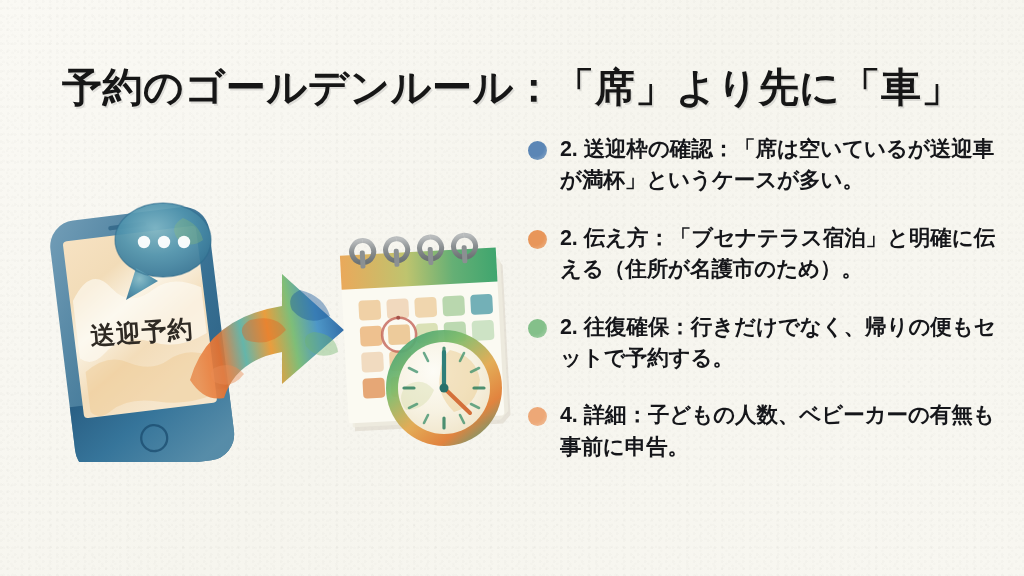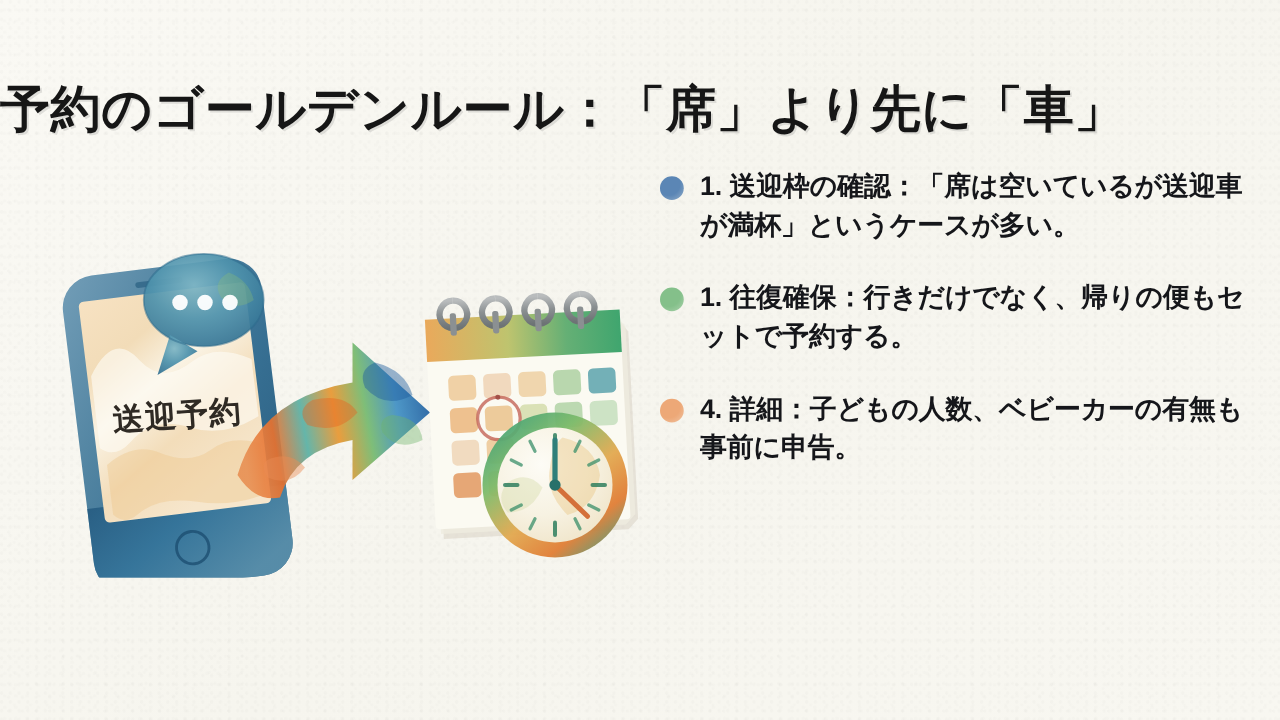--- a/index.html
+++ b/index.html
@@ -28,21 +28,21 @@
     background-size: 7px 7px, 11px 11px, 9px 9px, 13px 13px, 100% 100%;
     overflow: hidden;
   }
 
   
   #title-bar {
     position: absolute;
     left: 0;
     top: 38px;
     width: 1024px;
-    text-align: left;
+    text-align: center;
   }
   #page-title {
     display: inline-block;
     font-family: "Liberation Serif", "DejaVu Serif", serif;
     font-weight: 700;
     font-size: 40px;
     line-height: 1.15;
     color: #161616;
     letter-spacing: 0.012em;
     white-space: nowrap;
@@ -299,27 +299,31 @@
         <line x1="426" y1="216" x2="452" y2="241" stroke="#d4703a" stroke-width="4" stroke-linecap="round"></line>
         <circle cx="426" cy="216" r="4.5" fill="#27706a"></circle>
       </g>
     </svg>
   </div>
 
   <div id="bullet-list">
 
     <div class="bullet-item">
       <span class="bullet-dot" style="background: radial-gradient(circle at 36% 32%, rgb(91, 134, 181) 0%, rgb(91, 134, 181) 52%, rgba(91, 134, 181, 0.8) 78%, rgba(91, 134, 181, 0.533) 100%);"></span>
-      <span class="bullet-text">1. 送迎枠の確認：「席は空いているが送迎車が満杯」というケースが多い。</span>
+      <span class="bullet-text">2. 送迎枠の確認：「席は空いているが送迎車が満杯」というケースが多い。</span>
     </div>
 
+    <div class="bullet-item">
+      <span class="bullet-dot" style="background: radial-gradient(circle at 36% 32%, rgb(232, 150, 90) 0%, rgb(232, 150, 90) 52%, rgba(232, 150, 90, 0.8) 78%, rgba(232, 150, 90, 0.533) 100%);"></span>
+      <span class="bullet-text">2. 伝え方：「ブセナテラス宿泊」と明確に伝える（住所が名護市のため）。</span>
+    </div>
 
     <div class="bullet-item">
       <span class="bullet-dot" style="background: radial-gradient(circle at 36% 32%, rgb(132, 192, 138) 0%, rgb(132, 192, 138) 52%, rgba(132, 192, 138, 0.8) 78%, rgba(132, 192, 138, 0.533) 100%);"></span>
-      <span class="bullet-text">1. 往復確保：行きだけでなく、帰りの便もセットで予約する。</span>
+      <span class="bullet-text">2. 往復確保：行きだけでなく、帰りの便もセットで予約する。</span>
     </div>
 
     <div class="bullet-item">
       <span class="bullet-dot" style="background: radial-gradient(circle at 36% 32%, rgb(237, 168, 119) 0%, rgb(237, 168, 119) 52%, rgba(237, 168, 119, 0.8) 78%, rgba(237, 168, 119, 0.533) 100%);"></span>
       <span class="bullet-text">4. 詳細：子どもの人数、ベビーカーの有無も事前に申告。</span>
     </div>
 
   </div>
 </div>
 

